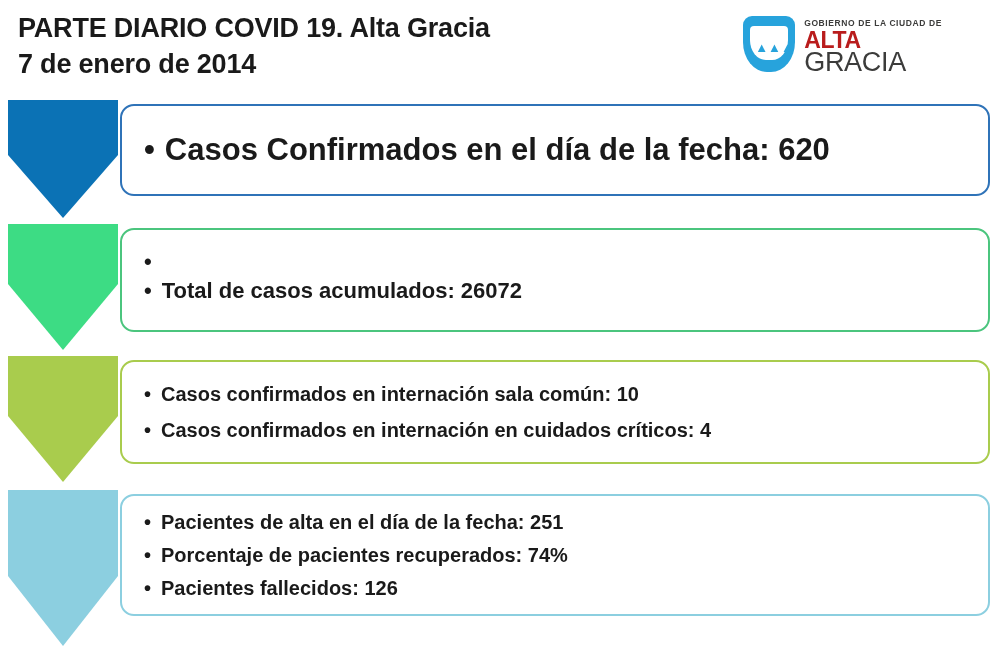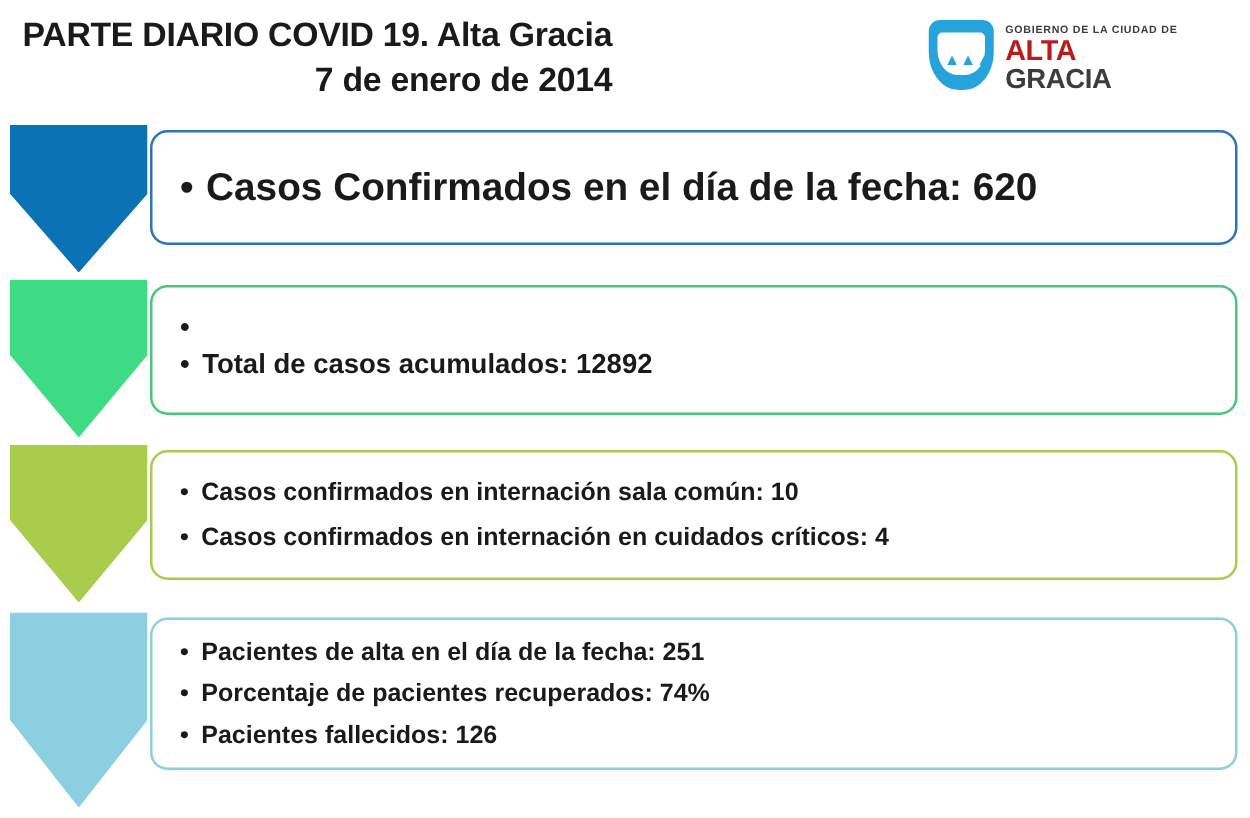--- a/index.html
+++ b/index.html
@@ -27,21 +27,20 @@
     left: 18px;
     top: 10px;
   }
   .title-line {
     font-size: 27px;
     font-weight: bold;
     color: #1a1a1a;
     line-height: 36px;
     white-space: nowrap;
     letter-spacing: -0.2px;
-    text-align: right;
   }
 
   
   #logo-block {
     position: absolute;
     right: 58px;
     top: 16px;
     display: flex;
     align-items: flex-start;
     gap: 9px;
@@ -169,21 +168,21 @@
 
   <div id="logo-block">
     <div id="logo-shield">
       <div class="shield-bg"></div>
       <div class="shield-inner"></div>
       <div class="shield-glyph">▲▲▲</div>
     </div>
     <div id="logo-text">
       <div id="logo-gov">GOBIERNO DE LA CIUDAD DE</div>
       <div id="logo-city">ALTA</div>
-      <div id="logo-city" class="logo-city2" style="font-size:22px;font-weight:bold;color:#3c3c3b;line-height:23px;letter-spacing:-0.3px;">GRACIA</div>
+      <div id="logo-city" class="logo-city2" style="font-size:27px;font-weight:normal;color:#3c3c3b;line-height:23px;letter-spacing:-0.3px;">GRACIA</div>
     </div>
   </div>
 </div>
 
 <div class="row" id="row-1">
   <div class="chevron">
     <svg class="chevron-body" viewBox="0 0 110 118" preserveAspectRatio="none" aria-hidden="true">
       <polygon points="0,0 110,0 110,55 55,118 0,55" fill="#0b72b5"></polygon>
     </svg>
   </div>
@@ -200,21 +199,21 @@
     <svg class="chevron-body" viewBox="0 0 110 126" preserveAspectRatio="none" aria-hidden="true">
       <polygon points="0,0 110,0 110,60 55,126 0,60" fill="#3ddc84"></polygon>
     </svg>
   </div>
   <div class="box">
     <div class="bullet-line">
       <span class="bullet-dot">•</span>
     </div>
     <div class="bullet-line">
       <span class="bullet-dot">•</span>
-      <span>Total de casos acumulados: 12892</span>
+      <span>Total de casos acumulados: 26072</span>
     </div>
   </div>
 </div>
 
 <div class="row" id="row-3">
   <div class="chevron">
     <svg class="chevron-body" viewBox="0 0 110 126" preserveAspectRatio="none" aria-hidden="true">
       <polygon points="0,0 110,0 110,60 55,126 0,60" fill="#a9cc4d"></polygon>
     </svg>
   </div>

